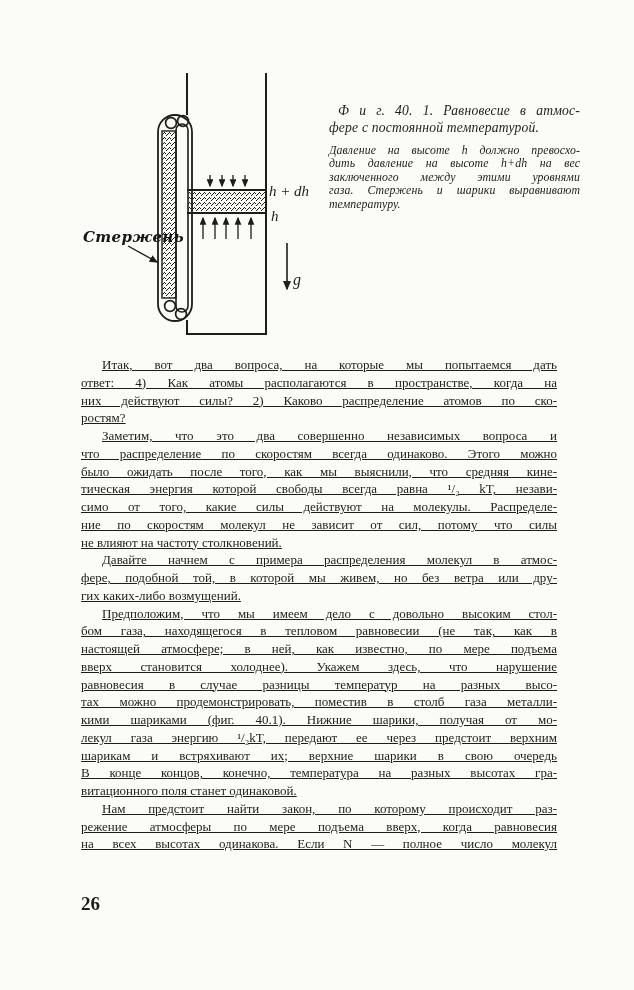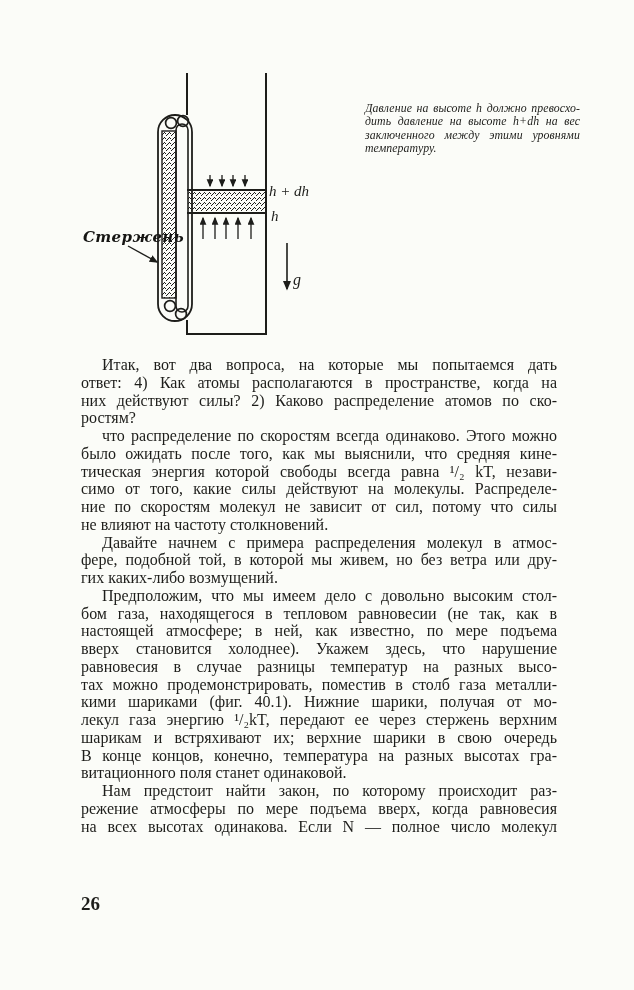--- a/index.html
+++ b/index.html
@@ -11,28 +11,28 @@
     font-family: "Liberation Serif", serif;
     overflow: hidden;
   }
   
   .figure-svg { position: absolute; left: 70px; top: 66px; }
   .fig-caption {
     position: absolute; left: 329px; top: 102px; width: 251px;
     font-style: italic;
   }
   .cap-title { font-size: 13.6px; line-height: 17px; letter-spacing: .2px; margin-bottom: 8px; }
-  .cap-note  { font-size: 11.8px; line-height: 13.4px; letter-spacing: .1px; margin-left: 36px; }
+  .cap-note  { font-size: 11.8px; line-height: 13.4px; letter-spacing: .1px; }
   .jblock .line { text-align: justify; text-align-last: justify; }
   .jblock .line:last-child { text-align-last: left; }
   .cap-title .line:first-child { text-indent: 9px; }
   
   .body-text {
     position: absolute; left: 81px; top: 356px; width: 476px;
-    font-size: 16px; line-height: 17.75px;
+    font-size: 13px; line-height: 17.75px; text-decoration: underline;
   }
   .body-para .line { text-align: justify; text-align-last: justify; }
   .body-para .line:first-child { text-indent: 21px; }
   .body-para .line:last-child { text-align-last: left; }
   .body-para.cont .line:last-child { text-align-last: justify; }
   
   .page-number {
     position: absolute; left: 81px; top: 893px;
     font-size: 19px; font-weight: bold;
   }
@@ -100,57 +100,63 @@
     </g>
 
     <text class="lbl" x="199" y="130" font-size="15">h + dh</text>
     <text class="lbl" x="201" y="155" font-size="15">h</text>
 
     <text class="rodlbl" x="13" y="176" font-size="15" letter-spacing="0.4">Стержень</text>
     <line x1="58" y1="180" x2="87" y2="196" stroke="#1d1d1a" stroke-width="1.4" marker-end="url(#ah)"></line>
   </svg>
 
   <div class="fig-caption">
+    <div class="cap-title jblock">
+        <div class="line">Ф и г.  40. 1.  Равновесие в атмос-</div>
+        <div class="line">фере с постоянной температурой.</div>
+      </div>
     <div class="cap-note jblock">
         <div class="line">Давление на высоте h должно превосхо-</div>
         <div class="line">дить давление на высоте h+dh на вес</div>
         <div class="line">заключенного между этими уровнями</div>
+        <div class="line">газа. Стержень и шарики выравнивают</div>
         <div class="line">температуру.</div>
       </div>
   </div>
 
   <div class="body-text">
     <div class="body-para">
         <div class="line">Итак, вот два вопроса, на которые мы попытаемся дать</div>
         <div class="line">ответ: 4) Как атомы располагаются в пространстве, когда на</div>
         <div class="line">них действуют силы? 2) Каково распределение атомов по ско-</div>
         <div class="line">ростям?</div>
       </div>
     <div class="body-para">
+        <div class="line">Заметим, что это два совершенно независимых вопроса и</div>
         <div class="line">что распределение по скоростям всегда одинаково. Этого можно</div>
         <div class="line">было ожидать после того, как мы выяснили, что средняя кине-</div>
         <div class="line">тическая энергия которой свободы всегда равна ¹/₂ kT, незави-</div>
         <div class="line">симо от того, какие силы действуют на молекулы. Распределе-</div>
         <div class="line">ние по скоростям молекул не зависит от сил, потому что силы</div>
         <div class="line">не влияют на частоту столкновений.</div>
       </div>
     <div class="body-para">
         <div class="line">Давайте начнем с примера распределения молекул в атмос-</div>
         <div class="line">фере, подобной той, в которой мы живем, но без ветра или дру-</div>
         <div class="line">гих каких-либо возмущений.</div>
       </div>
     <div class="body-para">
         <div class="line">Предположим, что мы имеем дело с довольно высоким стол-</div>
         <div class="line">бом газа, находящегося в тепловом равновесии (не так, как в</div>
         <div class="line">настоящей атмосфере; в ней, как известно, по мере подъема</div>
         <div class="line">вверх становится холоднее). Укажем здесь, что нарушение</div>
         <div class="line">равновесия в случае разницы температур на разных высо-</div>
         <div class="line">тах можно продемонстрировать, поместив в столб газа металли-</div>
         <div class="line">кими шариками (фиг. 40.1). Нижние шарики, получая от мо-</div>
-        <div class="line">лекул газа энергию ¹/₂kT, передают ее через стержень верхним</div>
+        <div class="line">лекул газа энергию ¹/₂kT, передают ее через предстоит верхним</div>
         <div class="line">шарикам и встряхивают их; верхние шарики в свою очередь</div>
         <div class="line">В конце концов, конечно, температура на разных высотах гра-</div>
         <div class="line">витационного поля станет одинаковой.</div>
       </div>
     <div class="body-para cont">
         <div class="line">Нам предстоит найти закон, по которому происходит раз-</div>
         <div class="line">режение атмосферы по мере подъема вверх, когда равновесия</div>
         <div class="line">на всех высотах одинакова. Если N — полное число молекул</div>
       </div>
   </div>

